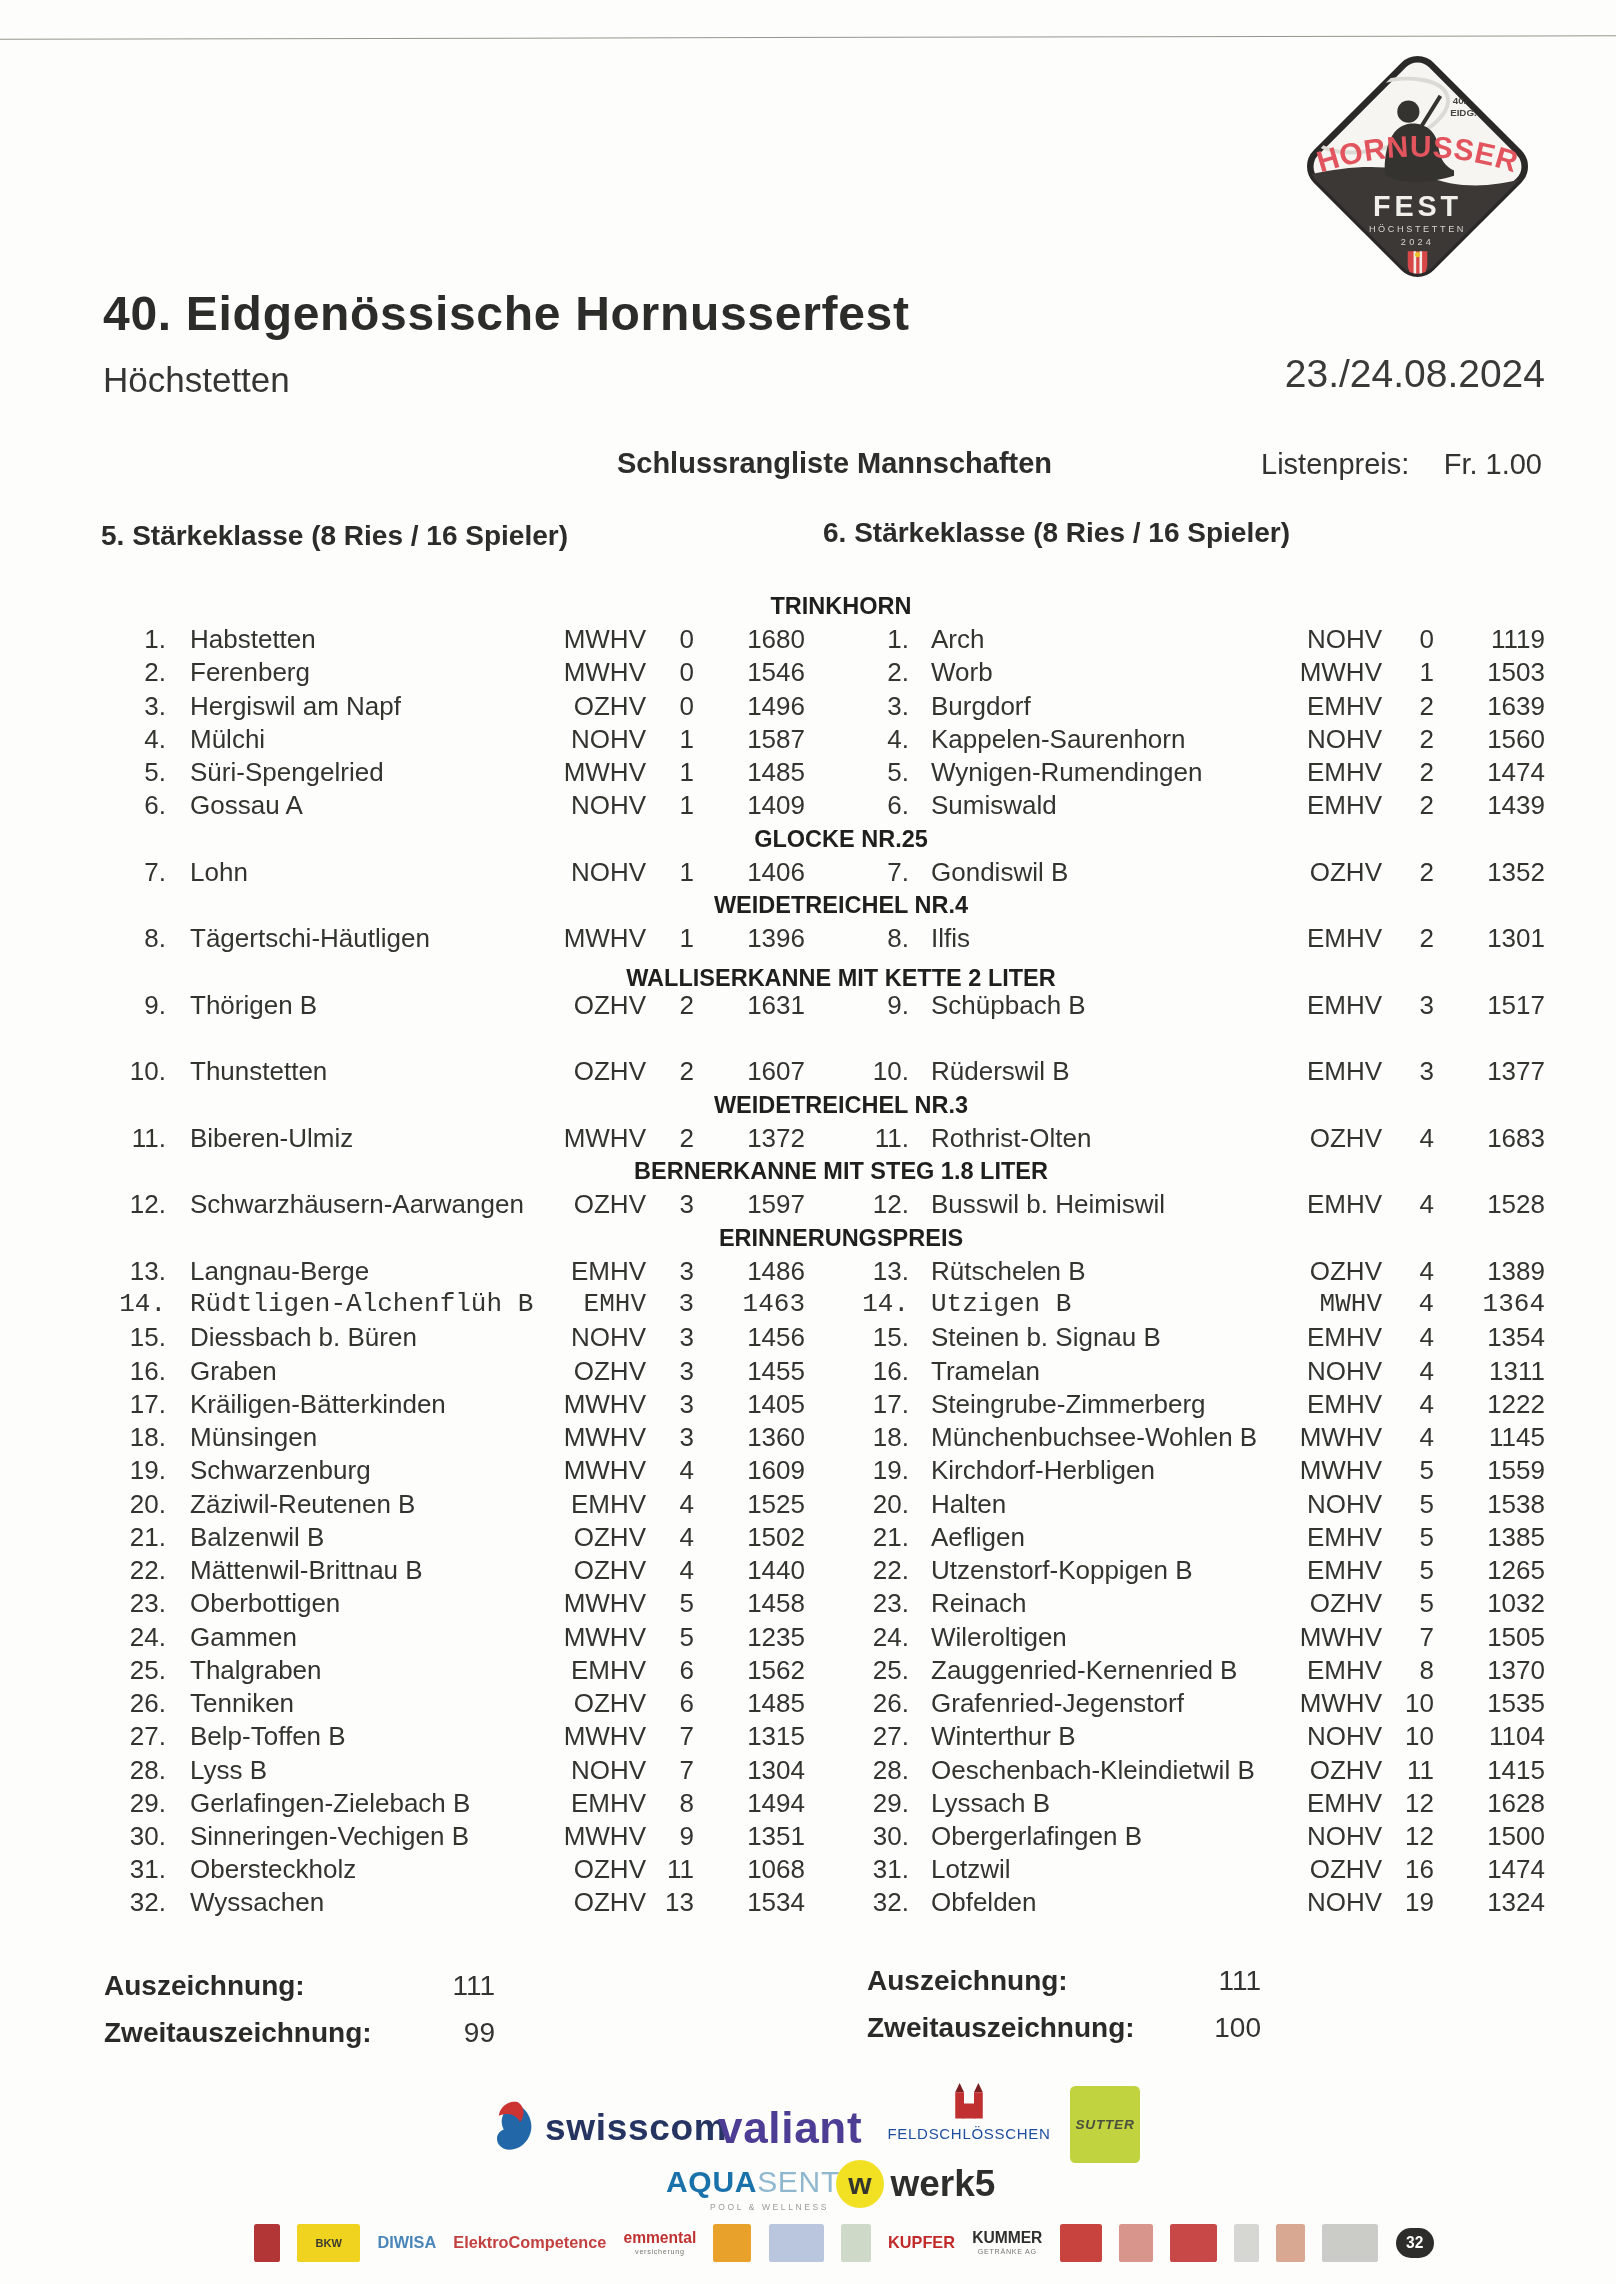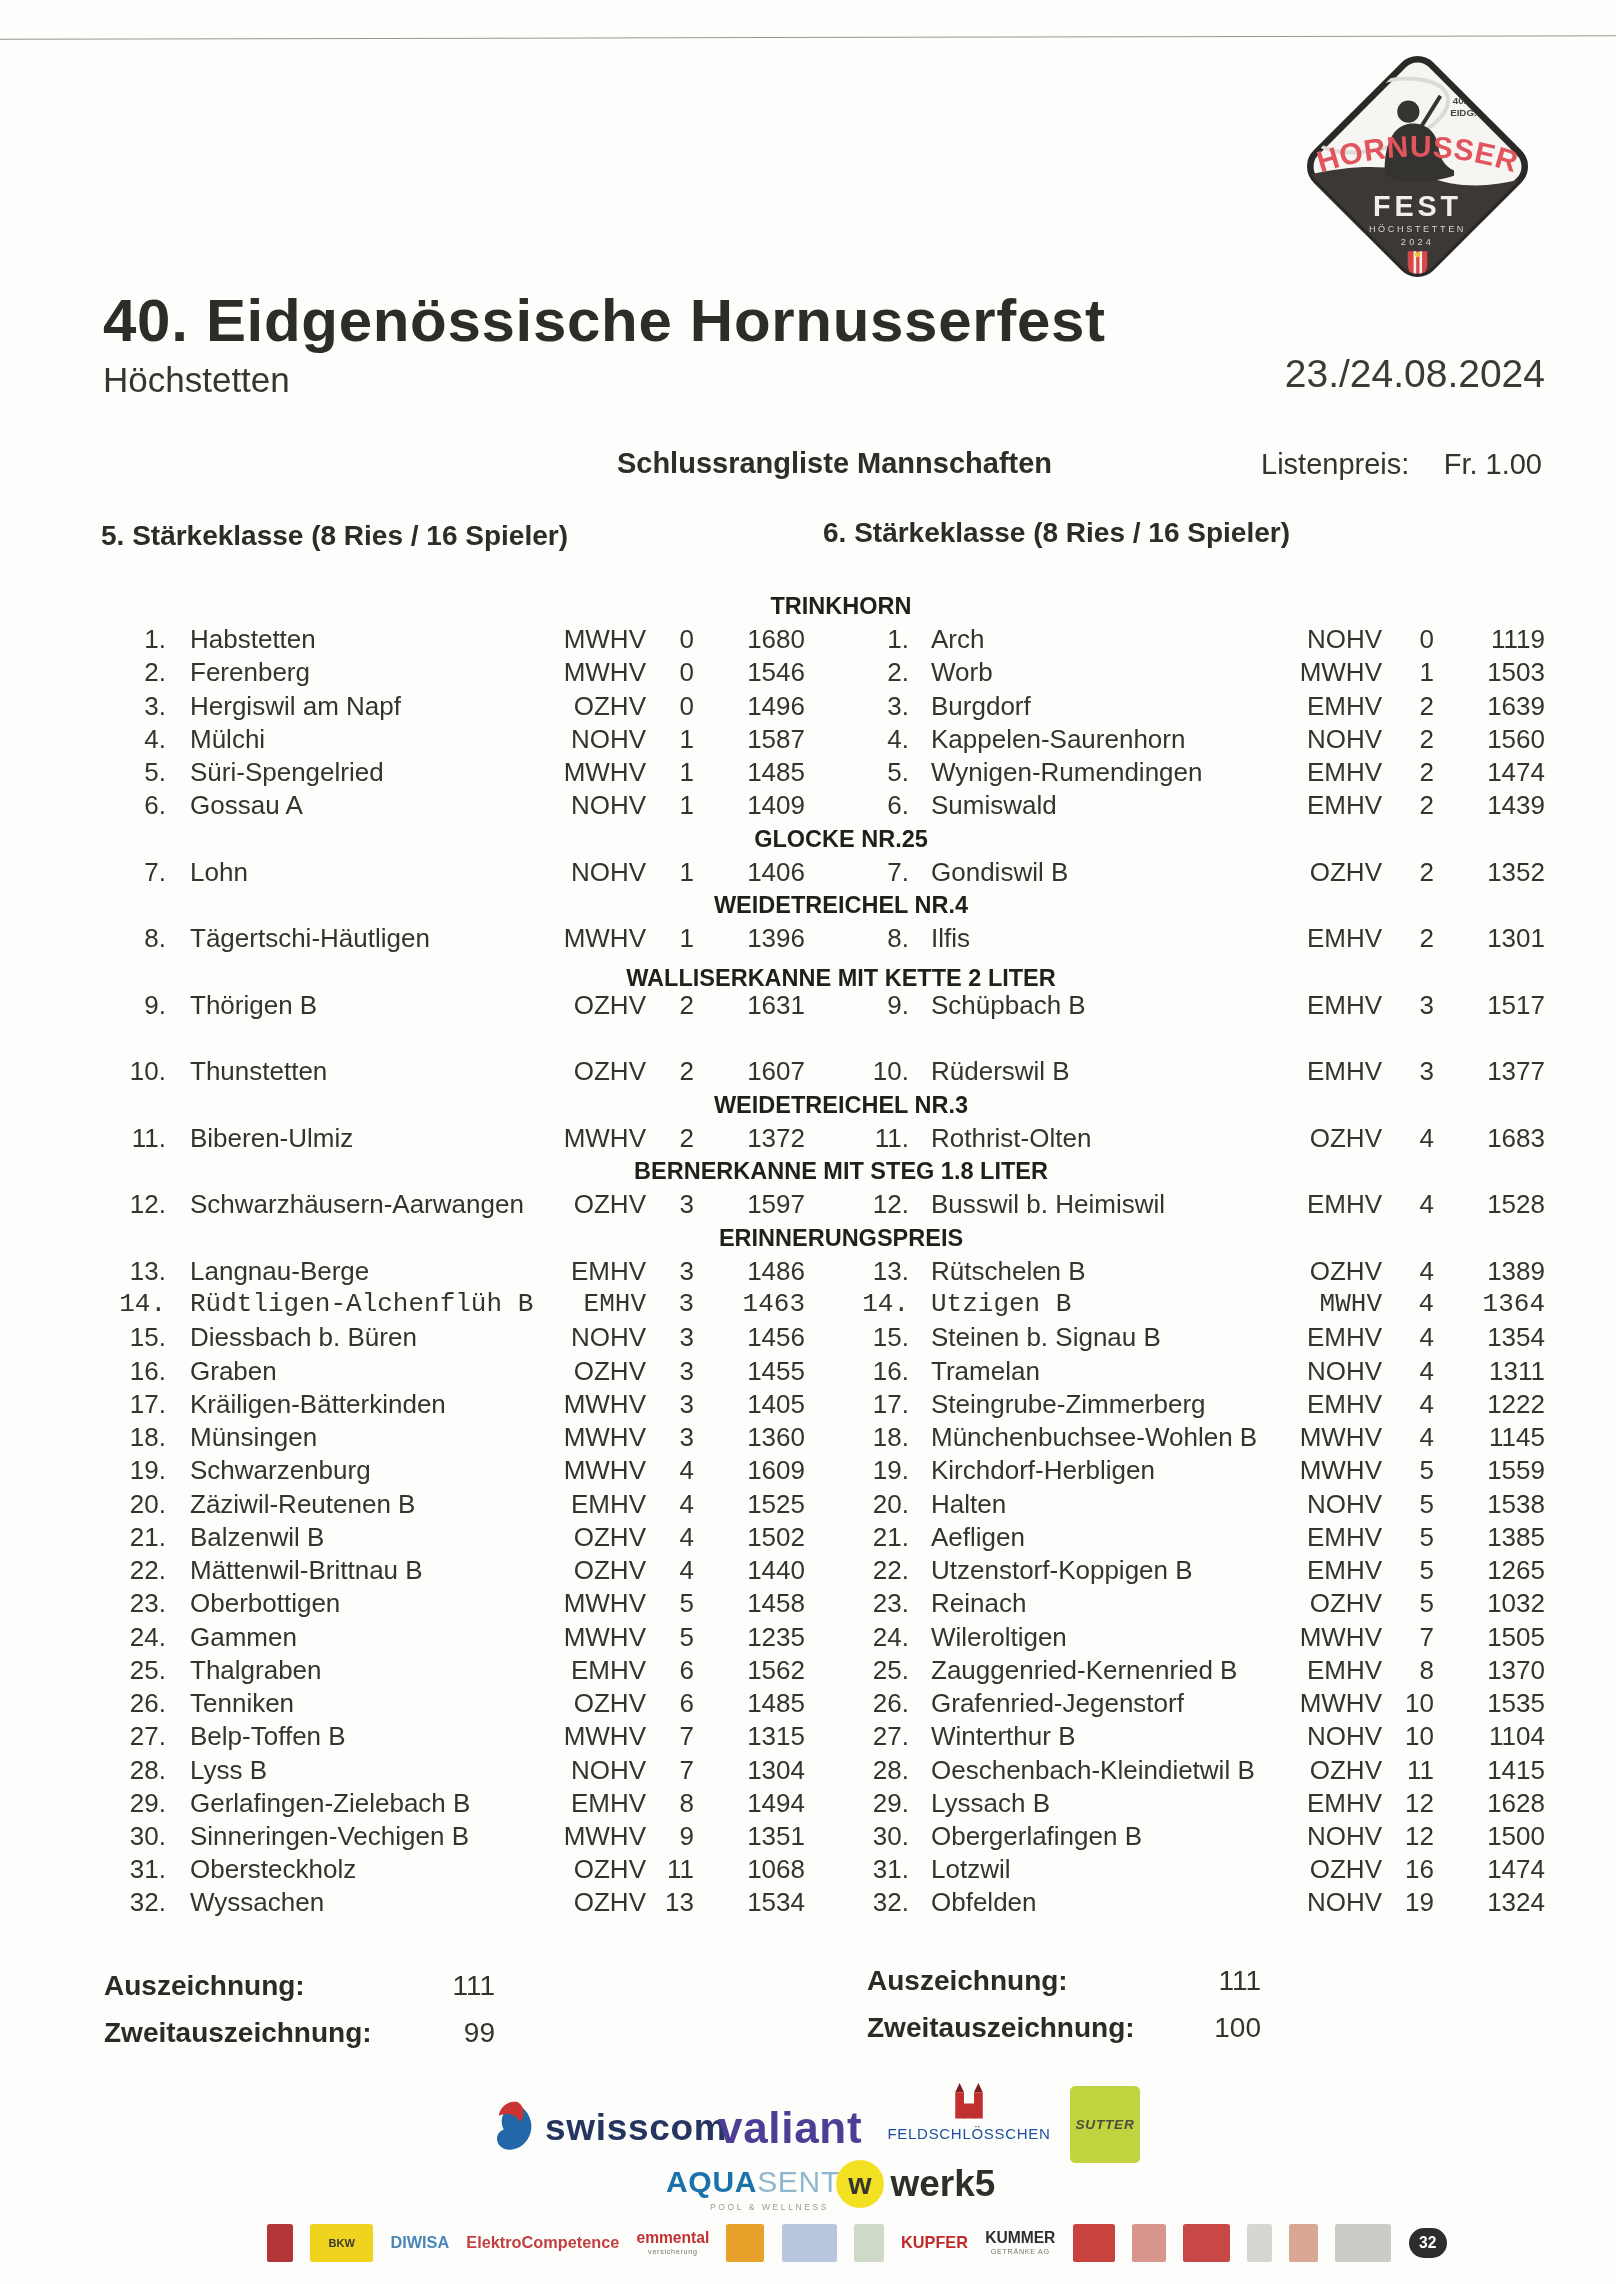--- a/index.html
+++ b/index.html
@@ -1,19 +1,19 @@
 <!DOCTYPE html>
 <html style="font-size:10.4px"><head>
 <meta charset="utf-8">
 <style>
   html,body{margin:0;padding:0;width:1617px;height:2284px;background:#fdfdfb;overflow:hidden;}
   body{font-family:"Liberation Sans","DejaVu Sans",sans-serif;color:#33332f;position:relative;}
   .abs{position:absolute;}
   .scan-top-line{left:0;top:37px;width:1617px;height:1.3px;background:#97978f;transform:rotate(-0.12deg);}
-  .doc-title{left:103px;top:286px;font-size:60px;font-weight:bold;color:#2c2c29;letter-spacing:0.7px;white-space:nowrap;}
+  .doc-title{left:103px;top:286px;font-size:48px;font-weight:bold;color:#2c2c29;letter-spacing:0.7px;white-space:nowrap;}
   .doc-subtitle{left:103px;top:360px;font-size:35px;color:#353531;white-space:nowrap;}
   .doc-date{left:1147px;top:352px;width:398px;font-size:39px;color:#3a3a36;text-align:right;white-space:nowrap;}
   .list-title{left:427px;top:447px;width:815px;font-size:29px;font-weight:bold;color:#2d2d2a;text-align:center;white-space:nowrap;}
   .price-label{left:1261px;top:448px;font-size:29px;color:#33332f;white-space:nowrap;}
   .price-value{left:1418px;top:448px;width:124px;font-size:29px;color:#33332f;text-align:right;white-space:nowrap;}
   .col-header{font-size:28px;font-weight:bold;color:#2c2c29;white-space:nowrap;}
   .col-header.left{left:101px;top:520px;}
   .col-header.right{left:823px;top:517px;}
   
   .lines{left:0;top:590px;width:1617px;height:1356px;}
@@ -48,21 +48,21 @@
   .sp-feld .word{font-size:15px;font-weight:normal;color:#1d4f9e;letter-spacing:0.7px;white-space:nowrap;}
   .sp-sutter{left:1070px;top:2086px;width:70px;height:77px;background:#c2d340;border-radius:5.2px;display:flex;align-items:center;justify-content:center;}
   .sp-sutter .word{font-size:13.7px;font-weight:bold;font-style:italic;color:#4b503e;letter-spacing:0.7px;}
   .sp-aqua{left:666px;top:2165px;display:flex;flex-direction:column;align-items:center;}
   .sp-aqua .row{font-size:30px;letter-spacing:0.7px;white-space:nowrap;}
   .sp-aqua .a{font-weight:bold;color:#1a72aa;} .sp-aqua .b{color:#8fb8cf;}
   .sp-aqua .tag{font-size:8.5px;color:#9a9a94;letter-spacing:2.6px;margin-top:2.6px;}
   .sp-werk5{left:836px;top:2160px;display:flex;align-items:center;gap:6.5px;}
   .sp-werk5 .dot{width:48px;height:48px;border-radius:50%;background:#f2e023;display:flex;align-items:center;justify-content:center;font-size:30px;font-weight:bold;color:#35352f;}
   .sp-werk5 .word{font-size:37px;font-weight:bold;color:#2e2e2a;}
-  .small-logos{left:267px;top:2215px;width:1180px;height:55px;display:flex;align-items:center;justify-content:space-between;}
+  .small-logos{left:254px;top:2215px;width:1180px;height:55px;display:flex;align-items:center;justify-content:space-between;}
   .sl-box{display:flex;align-items:center;justify-content:center;height:38px;border-radius:2.6px;font-weight:bold;font-size:11px;}
   .sl-text{font-size:16.3px;font-weight:bold;white-space:nowrap;}
   .sl-textsub{display:flex;flex-direction:column;align-items:center;line-height:1;}
   .sl-textsub .t{font-size:15.6px;font-weight:bold;white-space:nowrap;}
   .sl-textsub .s{font-size:7.2px;color:#77776f;margin-top:2.6px;letter-spacing:0.7px;white-space:nowrap;}
   .sl-pill{height:30px;padding:0 10.4px;border-radius:651px;display:flex;align-items:center;justify-content:center;font-size:15.6px;font-weight:bold;}
 </style>
 </head>
 <body>
 

